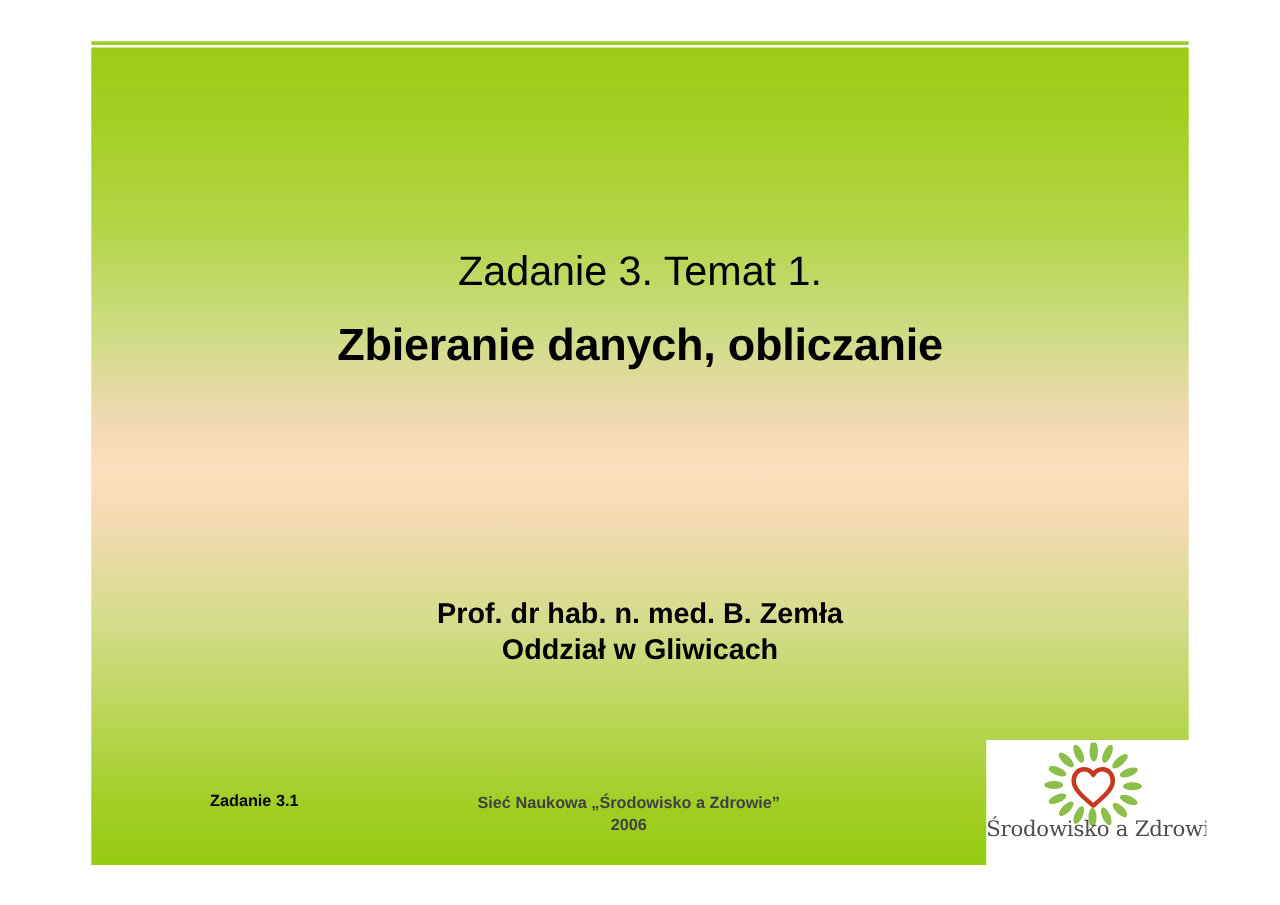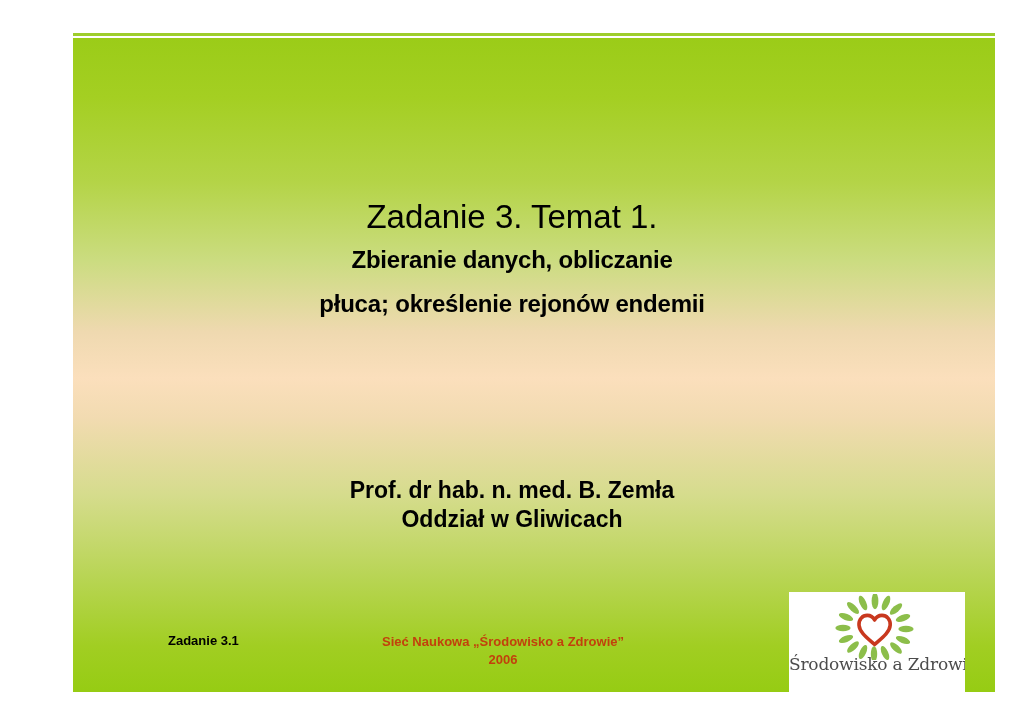--- a/index.html
+++ b/index.html
@@ -24,21 +24,20 @@
     height: 724px;
     background: #ffffff;
   }
 
   #slide {
     position: absolute;
     left: 73px;
     top: 33px;
     width: 878px;
     height: 659px;
-    padding-left: 44px;
   }
 
   
   .slide-top-stripe {
     position: absolute;
     left: 0;
     top: 0;
     width: 100%;
     height: 3px;
     background: #9ECD2C;
@@ -84,25 +83,26 @@
     color: #000000;
   }
   .title-line-regular {
     font-size: 33px;
     font-weight: normal;
     line-height: 43px;
     letter-spacing: 0px;
     white-space: nowrap;
   }
   .title-line-bold {
-    font-size: 24px;
+    font-size: 36px;
     font-weight: bold;
     line-height: 44px;
     letter-spacing: -0.2px;
     white-space: nowrap;
+    margin-top: 16px;
   }
 
   
   #author-block {
     position: absolute;
     left: 40px;
     top: 443px;
     width: 798px;
     text-align: center;
     color: #000000;
@@ -133,21 +133,21 @@
     margin-left: 28px;
   }
   #footer-network {
     position: absolute;
     left: 210px;
     top: 4px;
     width: 440px;
     text-align: center;
     font-size: 13px;
     font-weight: bold;
-    color: #c2410c;
+    color: #404040;
     line-height: 18px;
   }
 
   
   #logo-box {
     position: absolute;
     left: 789px;
     top: 592px;
     width: 176px;
     height: 100px;
@@ -188,21 +188,20 @@
   <div id="slide">
 
     <div class="slide-top-stripe"></div>
     <div class="slide-top-gap"></div>
 
     <div class="slide-body"></div>
 
     <div id="title-block">
       <div class="title-line-regular">Zadanie 3. Temat 1.</div>
       <div class="title-line-bold">Zbieranie danych, obliczanie</div>
-      <div class="title-line-bold">płuca; określenie rejonów endemii</div>
     </div>
 
     <div id="author-block">
       <div class="author-line">Prof. dr hab. n. med. B. Zemła</div>
       <div class="author-line">Oddział w Gliwicach</div>
     </div>
 
     <div id="footer">
       <div id="footer-task">Zadanie 3.1</div>
       <div id="footer-network">

